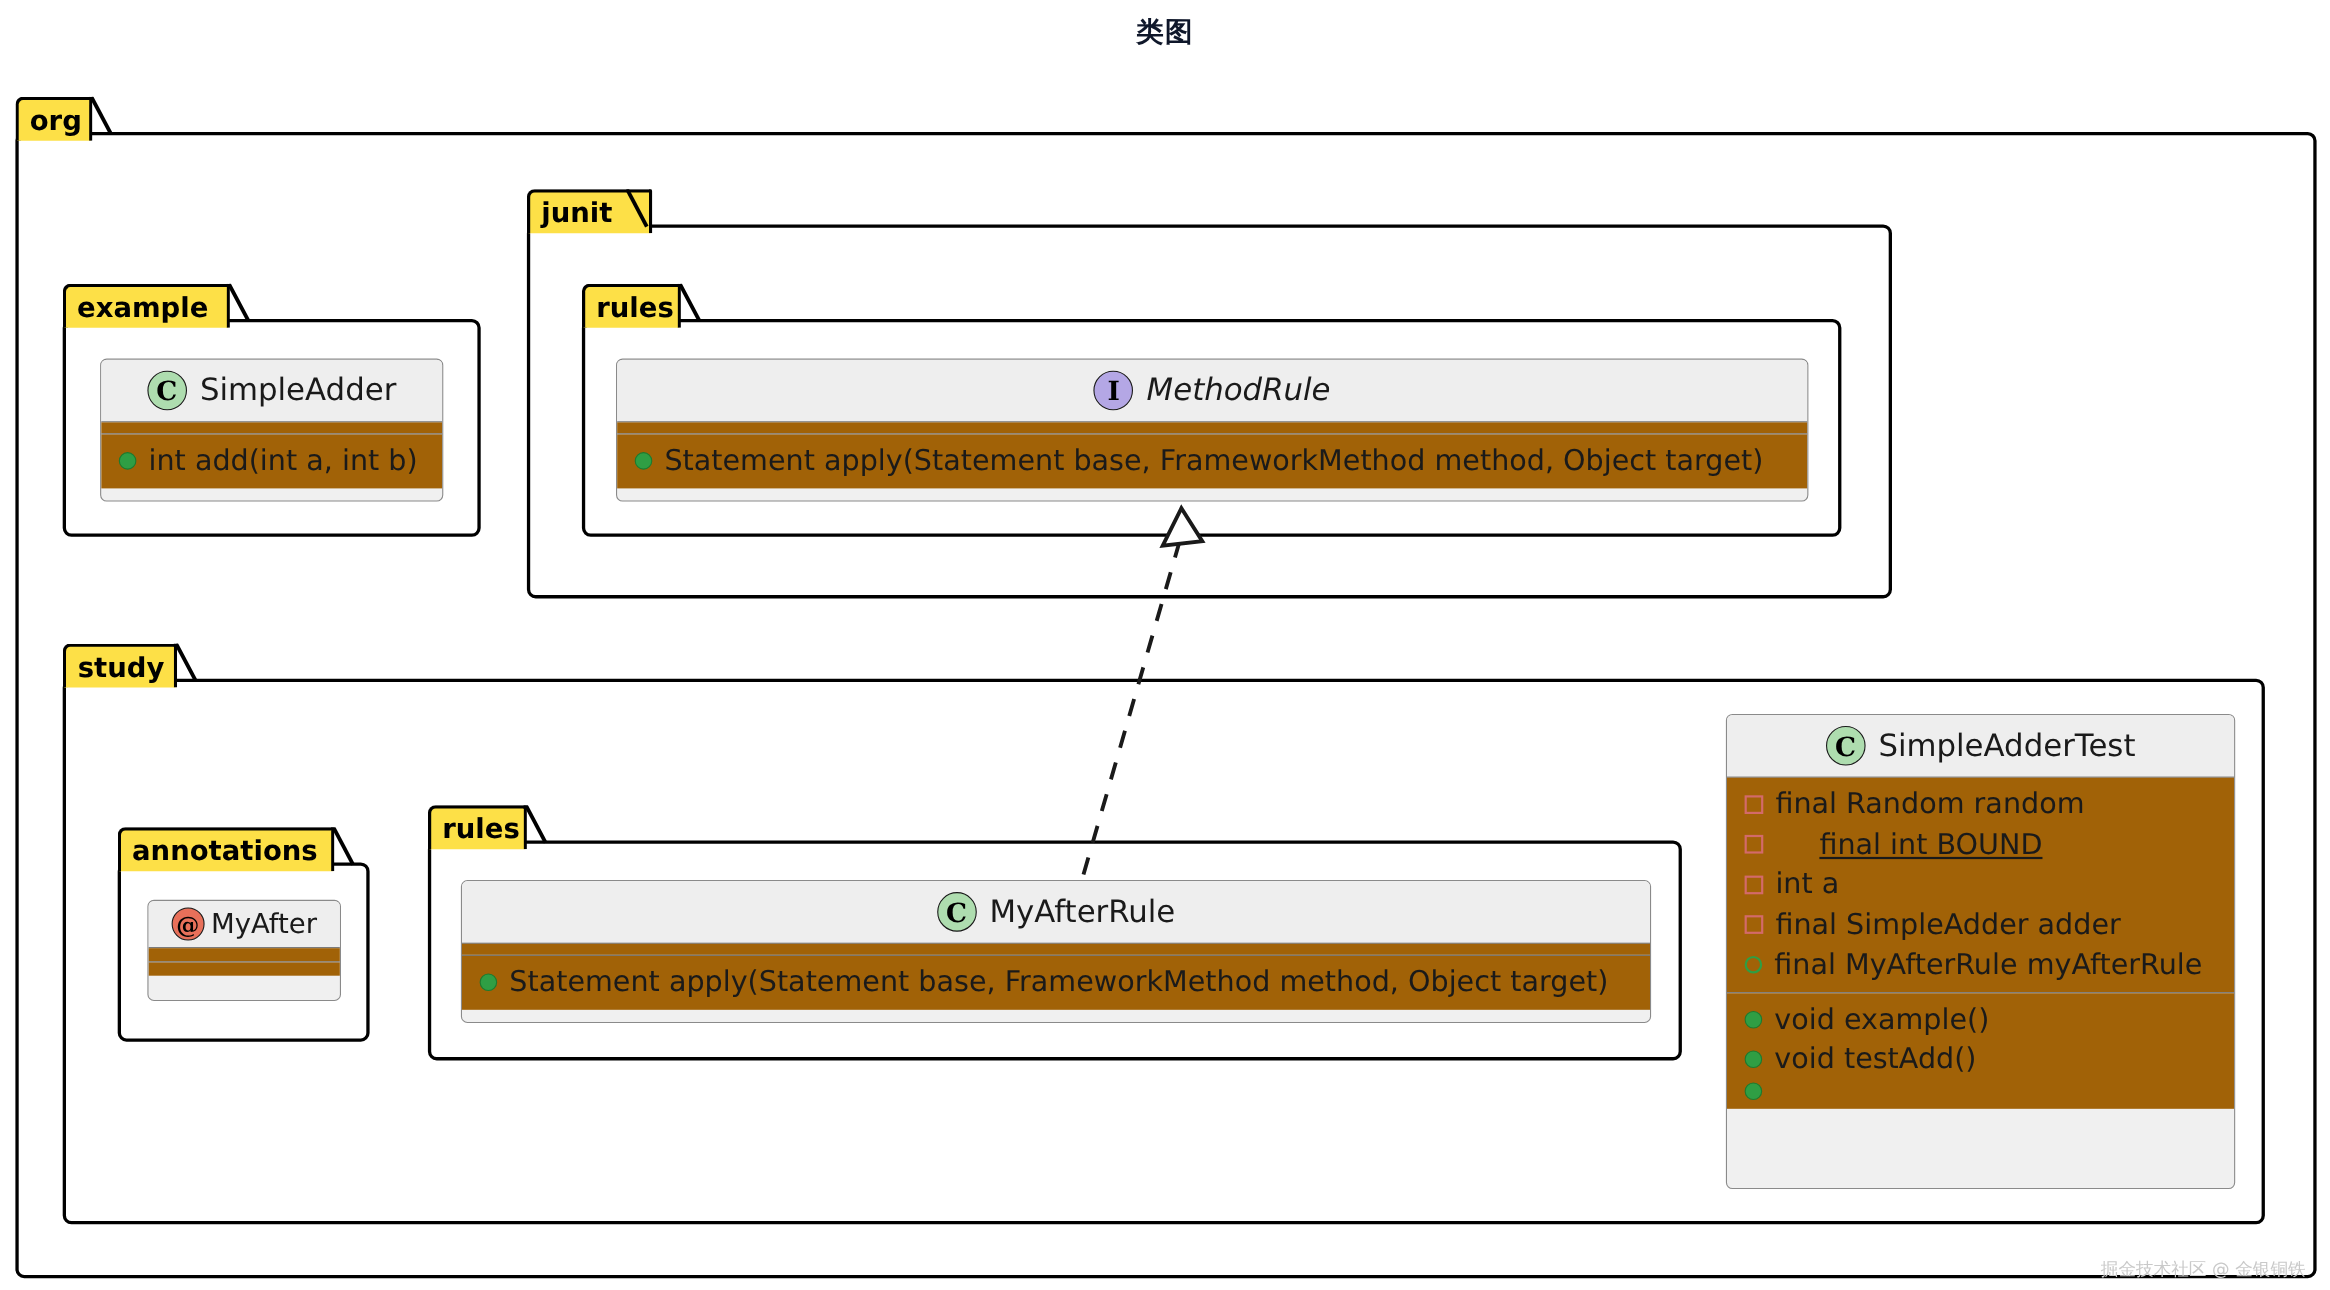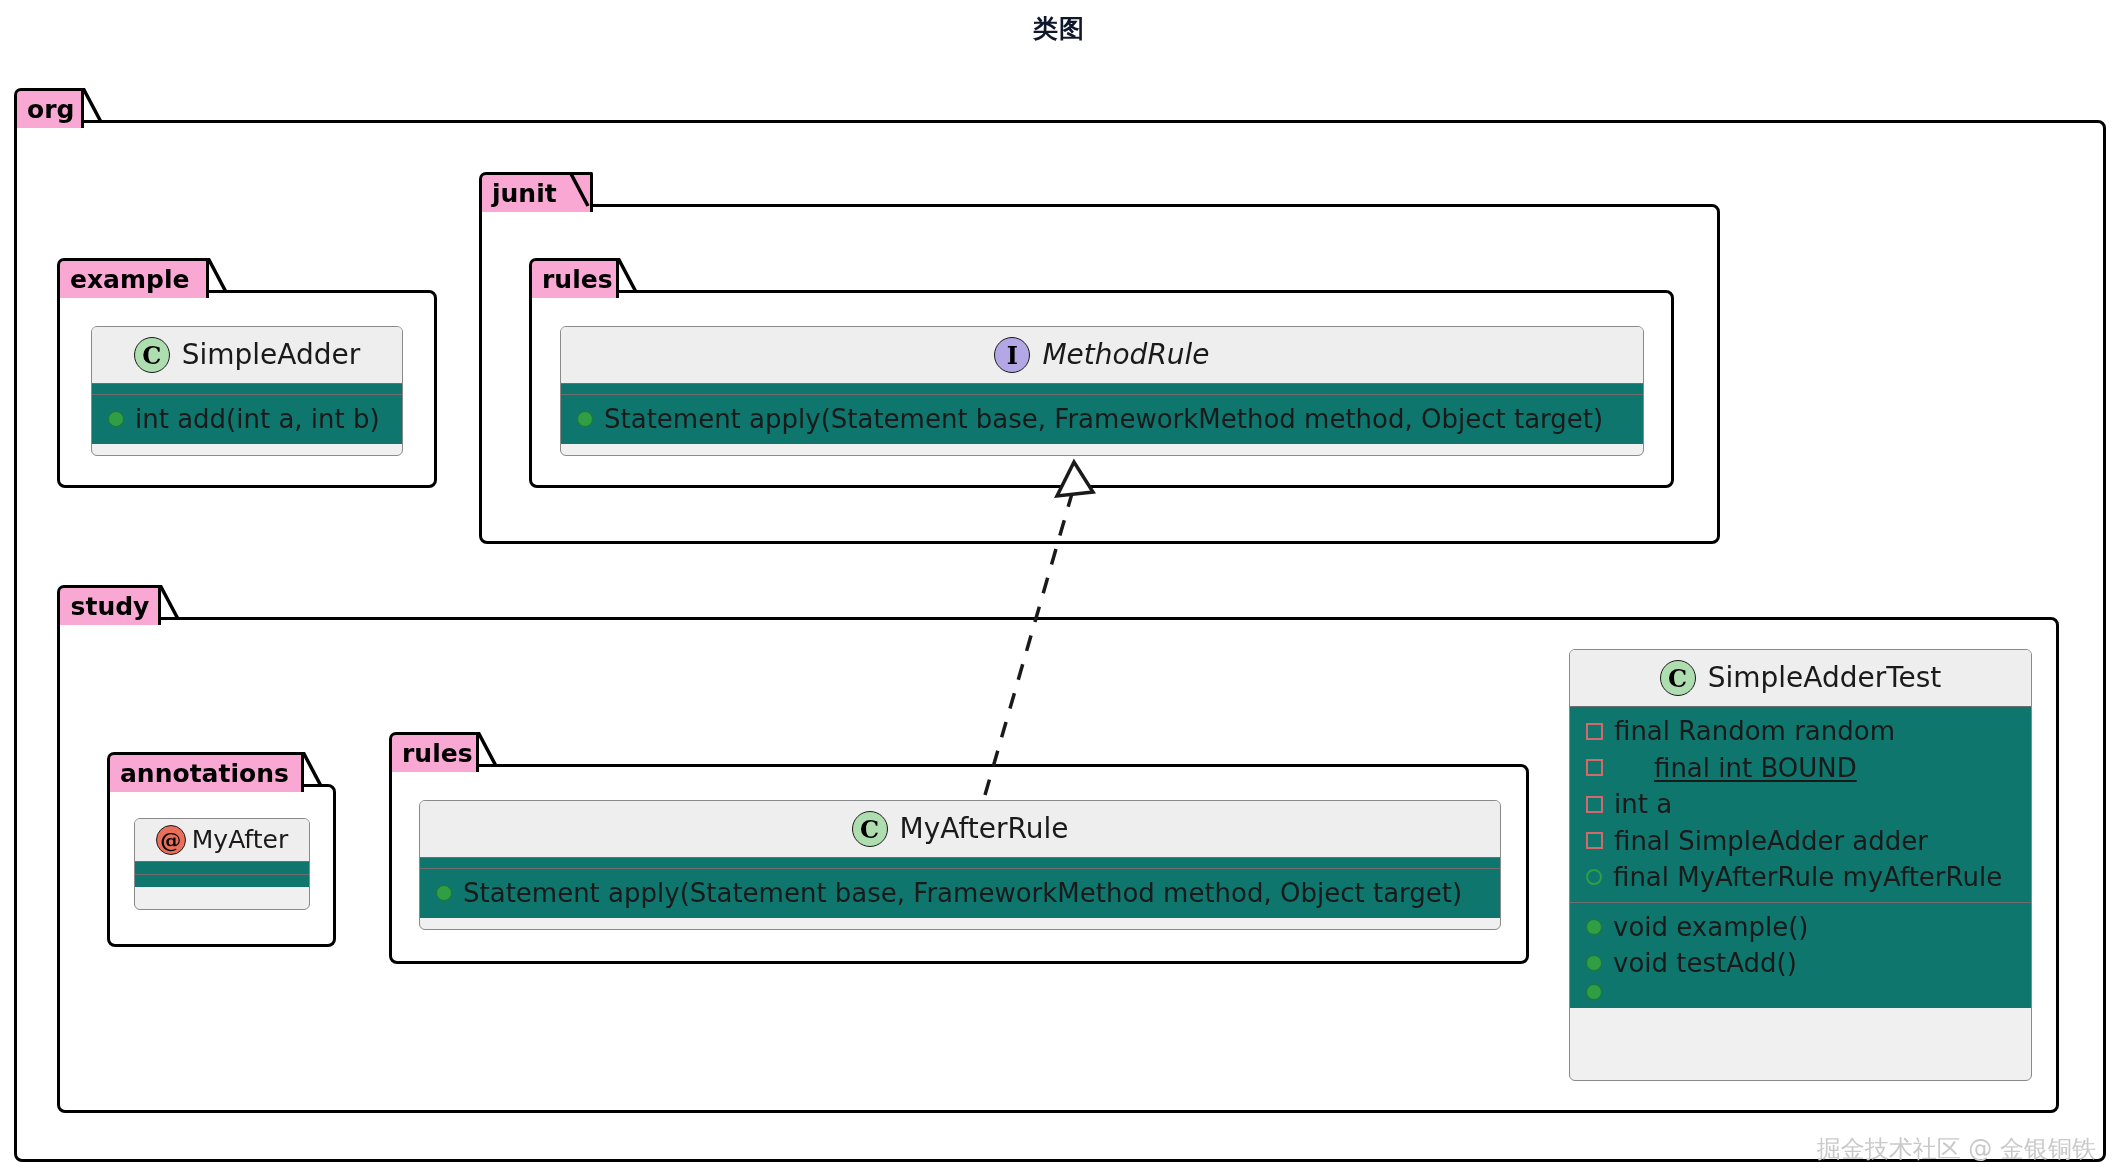--- a/index.html
+++ b/index.html
@@ -43,21 +43,21 @@
   .pkg-tab {
     position: absolute;
     left: 0;
     top: 0;
     height: 40px;
     box-sizing: border-box;
     border: 3px solid #000000;
     border-bottom: none;
     border-top-left-radius: 7px;
     border-top-right-radius: 2px;
-    background: #f9a8d4;
+    background: #fde047;
     display: flex;
     align-items: center;
     padding: 0 8px 0 10px;
     z-index: 3;
   }
   .pkg-tab-label {
     font-size: 25px;
     font-weight: bold;
     color: #000000;
     line-height: 1;
@@ -113,21 +113,21 @@
     line-height: 1.15;
   }
   .uml-name.italic { font-style: italic; }
   .uml-divider {
     height: 1px;
     background: #6e6e6e;
     width: 100%;
   }
   .uml-compartment {
     padding: 6px 0 6px 0;
-    background: #0f766e;
+    background: #a16207;
   }
   .uml-compartment.empty { height: 10px; padding: 0; }
   .uml-member {
     display: flex;
     align-items: center;
     gap: 11px;
     padding: 2px 14px 2px 16px;
     font-size: 26px;
     color: #1a1a1a;
     white-space: nowrap;
@@ -194,21 +194,21 @@
     background: transparent;
     border: 2px solid #2f9e44;
     width: 16px; height: 16px;
   }
 
   
   .watermark {
     position: absolute;
     right: 22px;
     bottom: 8px;
-    font-size: 24px;
+    font-size: 16px;
     color: #c9c9c9;
     white-space: nowrap;
     z-index: 20;
   }
 
   
   #connectors {
     position: absolute;
     left: 0; top: 0;
     width: 2118px;

